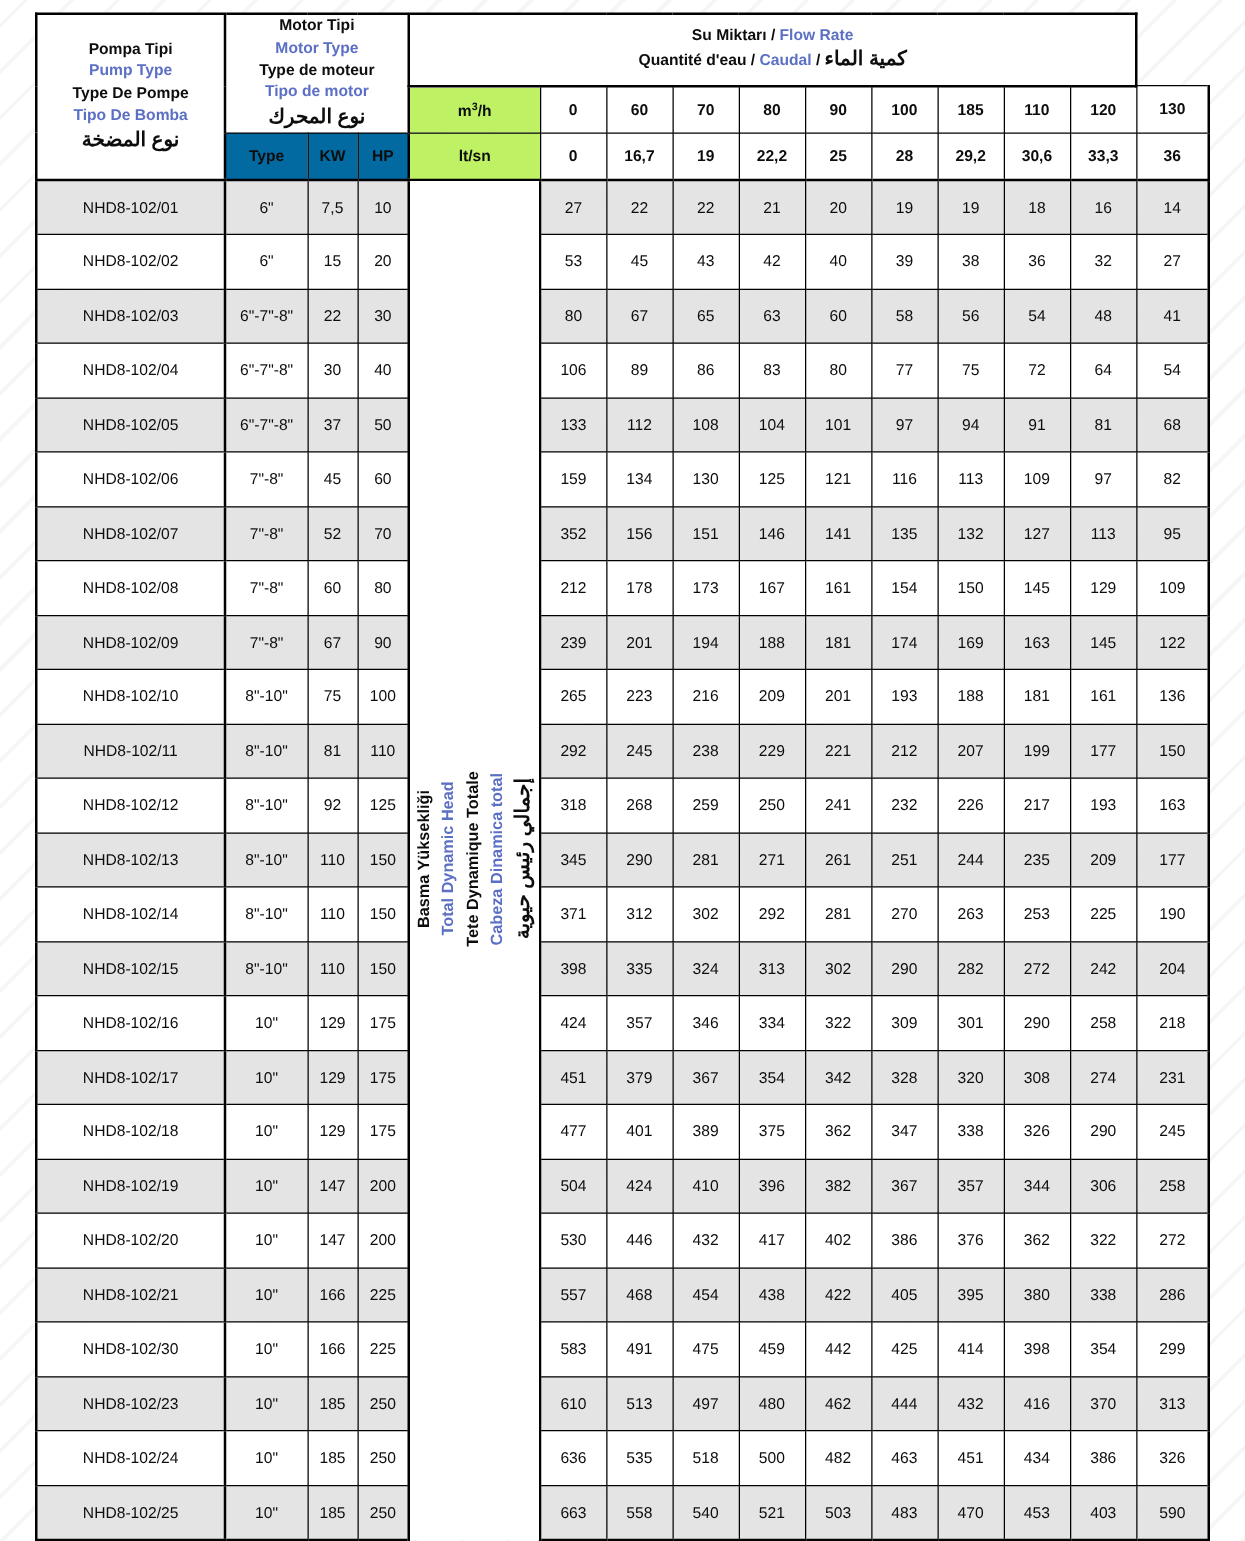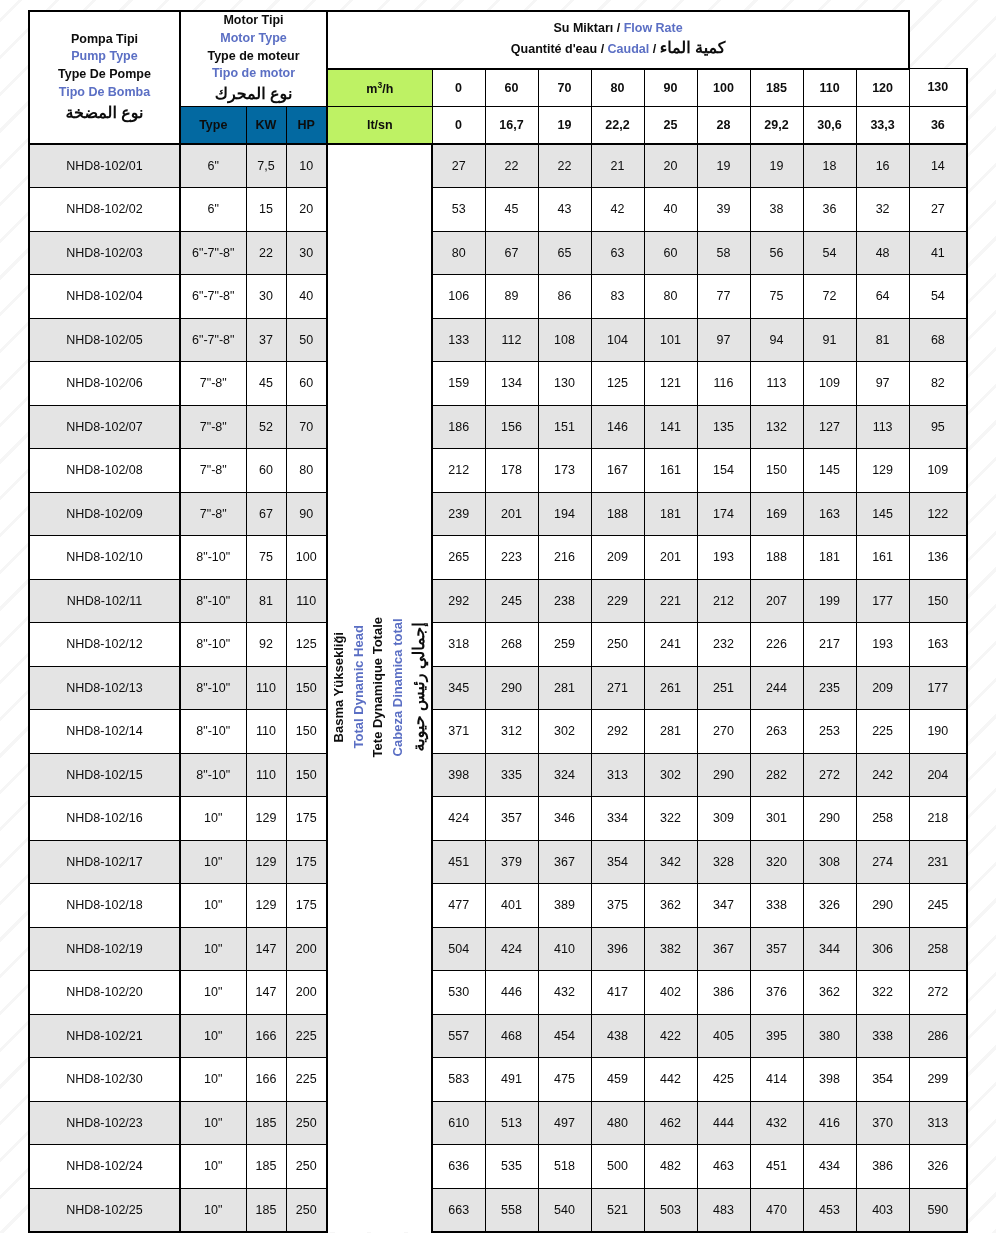--- a/index.html
+++ b/index.html
@@ -292,21 +292,21 @@
           <td class="data">113</td>
           <td class="data">109</td>
           <td class="data">97</td>
           <td class="data bd-r">82</td>
         </tr>
         <tr class="shaded">
           <td class="model bd-l">NHD8-102/07</td>
           <td class="spec bd-l">7"-8"</td>
           <td class="spec">52</td>
           <td class="spec">70</td>
-          <td class="data bd-l">186</td>
+          <td class="data bd-l">352</td>
           <td class="data">156</td>
           <td class="data">151</td>
           <td class="data">146</td>
           <td class="data">141</td>
           <td class="data">135</td>
           <td class="data">132</td>
           <td class="data">127</td>
           <td class="data">113</td>
           <td class="data bd-r">95</td>
         </tr>

